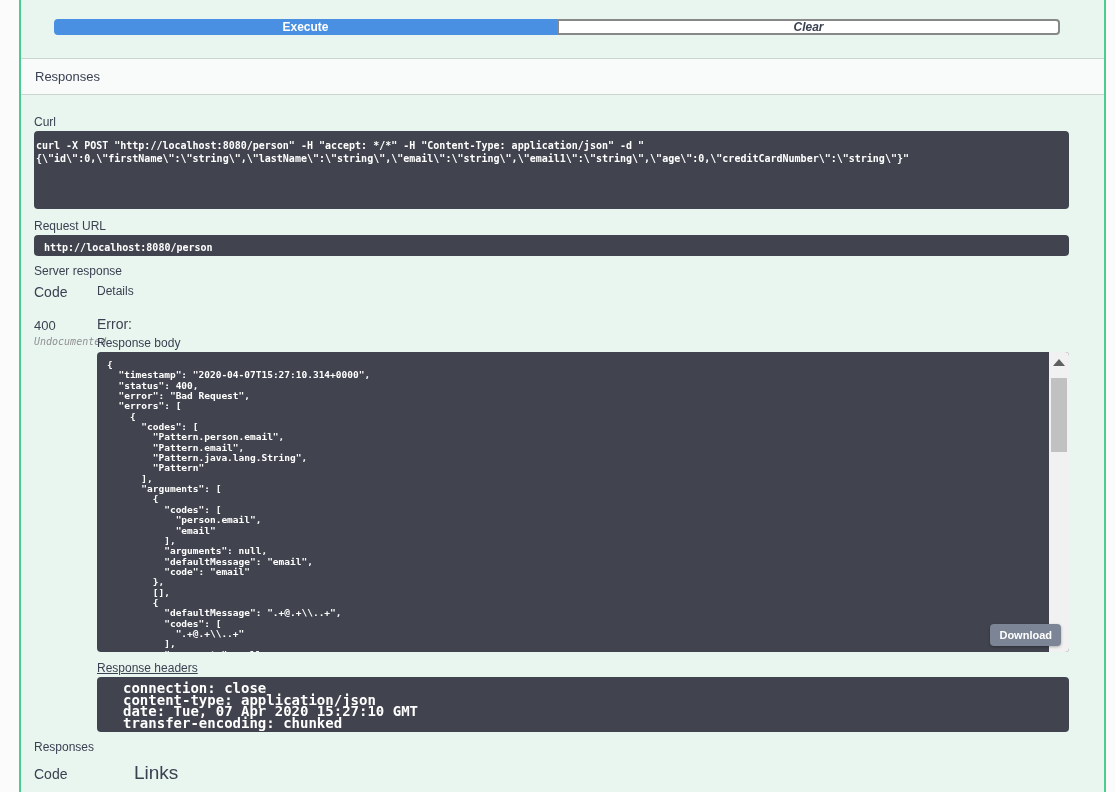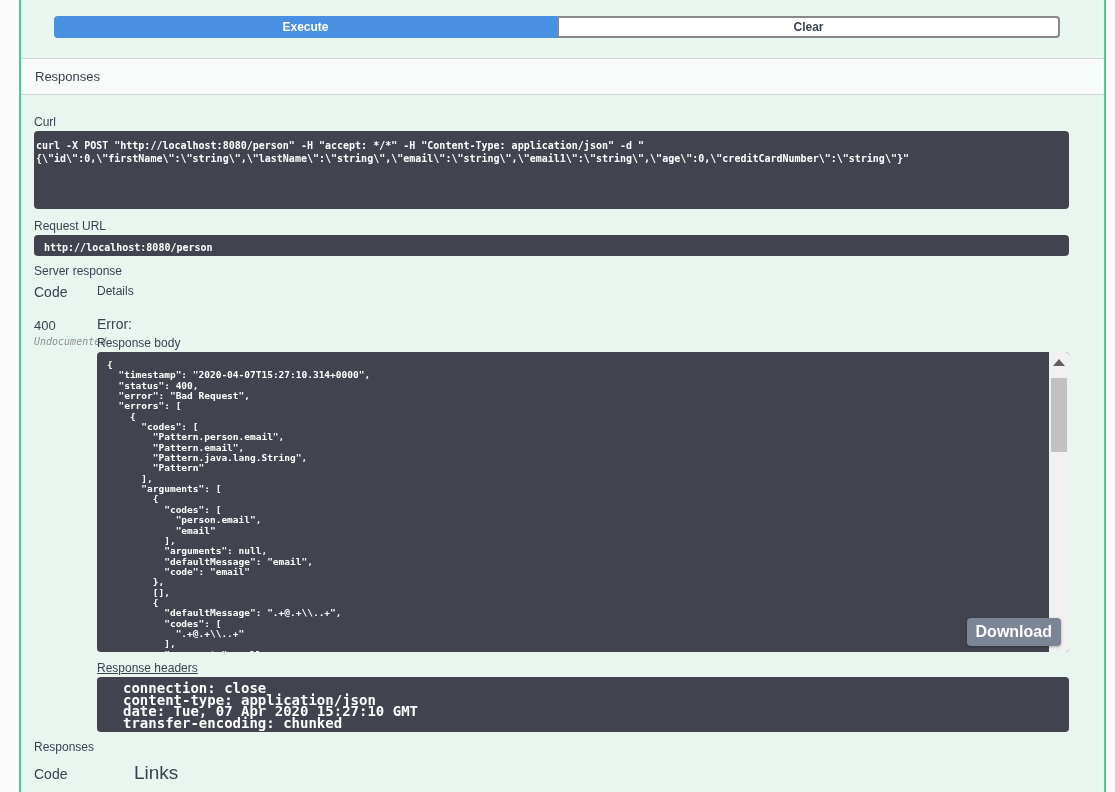--- a/index.html
+++ b/index.html
@@ -3,27 +3,27 @@
 <meta charset="utf-8">
 <style>
   * { margin:0; padding:0; box-sizing:border-box; }
   html,body { width:1115px; height:792px; overflow:hidden; background:#fbfbfb;
               font-family:"Liberation Sans", sans-serif; color:#3b4151; }
 
   .opblock { position:absolute; left:19px; top:0; width:1087px; height:792px;
              background:#e9f6f0; border-left:2px solid #49cc90; border-right:2px solid #49cc90; }
 
   
-  .btn-row { display:flex; margin:16px 44px 0 33px; height:22px; }
+  .btn-row { display:flex; margin:16px 44px 0 33px; height:22px;align-items:center; }
   .btn { font-family:"Liberation Sans",sans-serif; font-size:12px; font-weight:bold;
          cursor:pointer; line-height:1; }
   .btn-execute { flex:1; background:#4990e2; color:#fff; border:2px solid #4990e2;
                  border-radius:4px 0 0 4px; }
   .btn-clear { flex:1; background:#fff; color:#3b4151; border:2px solid #888;
-               border-radius:0 4px 4px 0; }
+               border-radius:0 4px 4px 0;font-style:italic; }
 
   
   .section-strip { margin-top:20px; height:37px; background:#f8fbfa;
                    border-top:1px solid #ccd6d1; border-bottom:1px solid #ccd6d1;
                    display:flex; align-items:center; padding-left:14px; }
   .section-strip span { font-size:13px; color:#3b4151; }
 
   .content { padding:0 35px 0 13px; }
 
   .lbl { font-size:12px; color:#3b4151; line-height:14px; }
@@ -56,21 +56,21 @@
   .sb-track { position:absolute; top:0; right:0; width:20px; height:100%;
               background:#f1f1f1; border-radius:0 4px 4px 0; }
   .sb-up { position:absolute; top:0; left:0; width:20px; height:20px;
            display:flex; align-items:center; justify-content:center; cursor:pointer; }
   .sb-up .tri { width:0; height:0; border-left:6px solid transparent;
                 border-right:6px solid transparent; border-bottom:7px solid #606060; }
   .sb-thumb { position:absolute; top:26px; left:2px; width:16px; height:74px;
               background:#c1c1c1; cursor:pointer; }
   .download-btn { position:absolute; right:8px; bottom:6px; z-index:2;
                   background:#7c8595; color:#fff; border:none; border-radius:4px;
-                  font-family:"Liberation Sans",sans-serif; font-size:16px; font-weight:bold;
+                  font-family:"Liberation Sans",sans-serif; font-size:11px; font-weight:bold;
                   padding:5px 9px; box-shadow:0 1px 3px rgba(0,0,0,.3); cursor:pointer; }
 
   .lbl-headers { margin-top:9px;text-decoration:underline; }
   .headers-pre { margin-top:2px; height:55px; padding:6px 26px; font-size:14px; line-height:11.5px; }
 
   
   .lbl-responses { margin-top:8px; }
   .doc-head { display:flex; margin-top:8px; align-items:baseline; }
   .doc-head .c1 { width:63px; font-size:14px; }
   .doc-head .c2 { flex:1; font-size:12px; }

